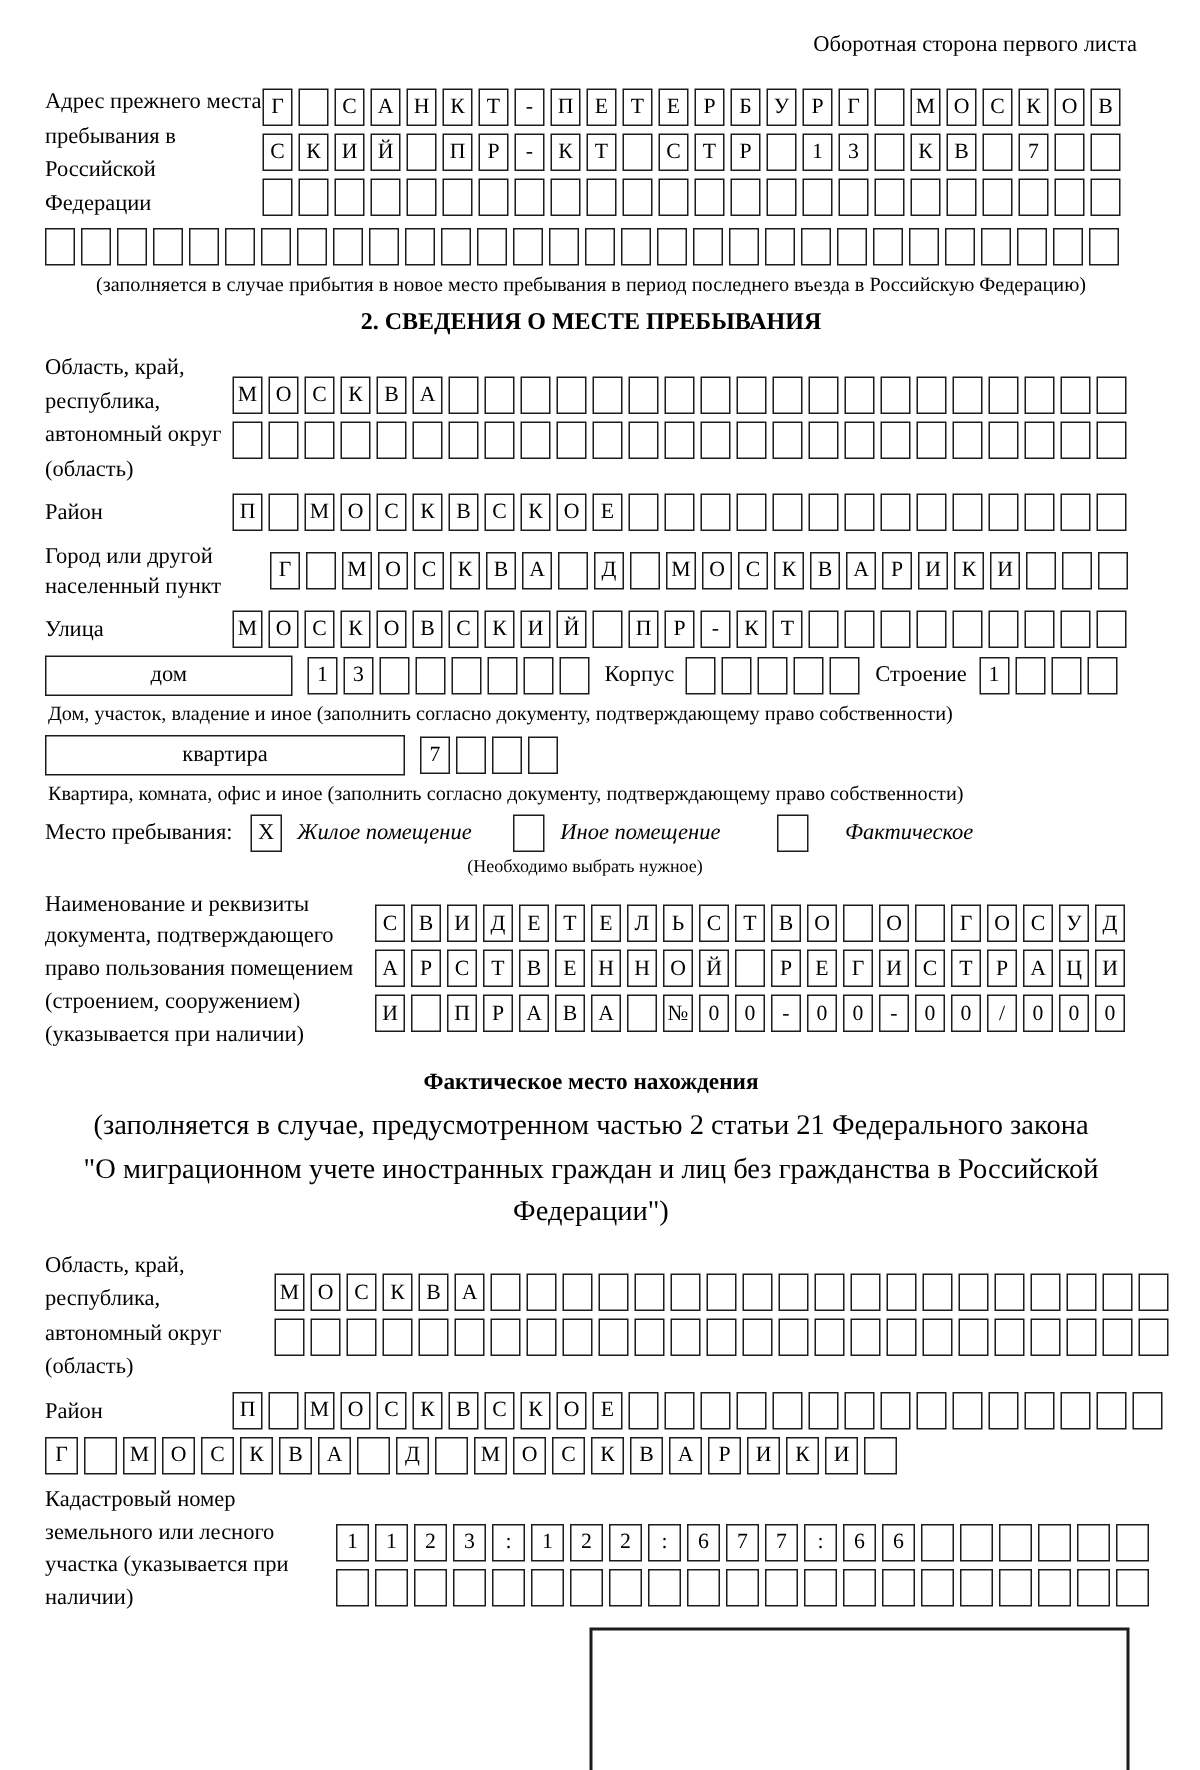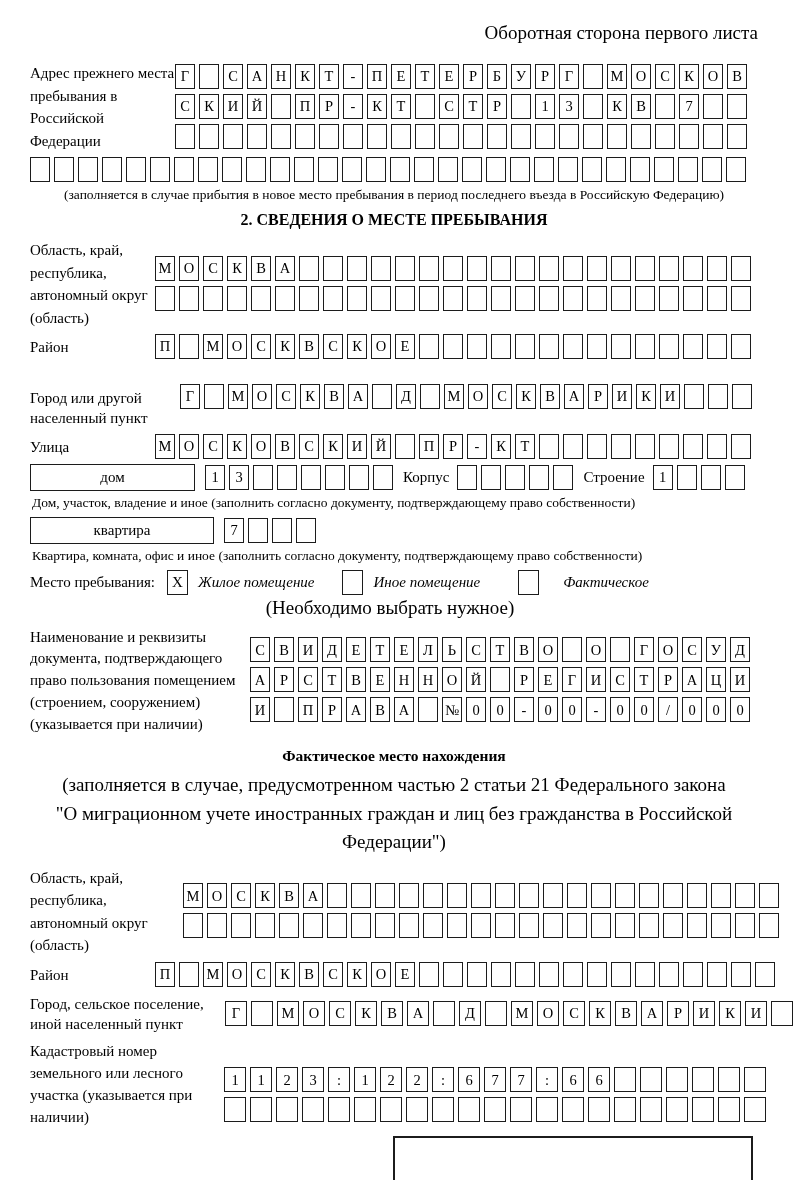--- a/index.html
+++ b/index.html
@@ -5,21 +5,21 @@
   * { box-sizing: border-box; margin: 0; padding: 0; }
   html, body { background: #ffffff; }
   body {
     width: 800px; height: 1180px;
     font-family: "Liberation Serif", "DejaVu Serif", serif;
     color: #000;
     font-size: 15px;
     padding: 22px 42px 0 30px;
     overflow: hidden;
   }
-  .header-note { text-align: right; font-size: 19px; margin-bottom: 16px; }
+  .header-note { text-align: right; font-size: 15px; margin-bottom: 16px; }
 
   .cells { display: flex; flex-wrap: nowrap; }
   .cell {
     flex: 0 0 auto;
     width: 20px; height: 25px;
     border: 1.5px solid #1c1c1c;
     margin-right: 4px;
     display: inline-flex; align-items: center; justify-content: center;
     font-size: 14.5px; line-height: 1;
   }
@@ -37,32 +37,32 @@
   .center-note { text-align: center; font-size: 13.5px; margin: 2px 0 6px 0; }
   .section-title { text-align: center; font-weight: bold; font-size: 16px; margin: 8px 0 8px 0; }
 
   .dom-row { display: flex; align-items: center; margin-bottom: 4px; }
   .named-box {
     border: 1.5px solid #1c1c1c; height: 27px;
     display: inline-flex; align-items: center; justify-content: center;
     font-size: 15px;
   }
   .dom-box { width: 165px; margin-right: 10px; }
-  .kv-box { width: 184px; margin-right: 10px; }
+  .kv-box { width: 240px; margin-right: 10px; }
   .inline-lbl { margin: 0 8px 0 6px; }
   .small-cap { font-size: 13.5px; margin: 2px 0 6px 2px; }
 
   .mesto-row { display: flex; align-items: center; margin: 6px 0 2px 0; }
   .chk {
     width: 21px; height: 25px; border: 1.5px solid #1c1c1c;
     display: inline-flex; align-items: center; justify-content: center;
     font-size: 15px; font-weight: normal;
   }
   .mesto-row .lbl { margin: 0 10px; font-style: italic; }
-  .mesto-note { font-size: 19px; width: 420px; margin-left: 150px; text-align: center; margin-bottom: 6px; }
+  .mesto-note { font-size: 12px; width: 420px; margin-left: 150px; text-align: center; margin-bottom: 6px; }
 
   .fact-title { text-align: center; font-weight: bold; font-size: 15.5px; margin: 12px 0 6px 0; }
   .fact-note { text-align: center; font-size: 19px; line-height: 1.5; margin-bottom: 8px; }
 
   .stamp-box {
     width: 360px; height: 176px;
     border: 2px solid #1c1c1c;
     margin-left: 363px; margin-top: 8px;
   }
 </style>
@@ -275,21 +275,21 @@
       <span class="cell"></span>
       <span class="cell"></span>
       <span class="cell"></span>
       <span class="cell"></span>
       <span class="cell"></span>
       <span class="cell"></span>
     </div>
 </div>
 
 <div class="fblock">
-  <div class="flabel w150" style="line-height:1.35;margin-top:22px;">Город или другой населенный пункт</div>
+  <div class="flabel w150" style="line-height:1.35;">Город или другой населенный пункт</div>
   <div class="cells">
       <span class="cell">Г</span>
       <span class="cell"></span>
       <span class="cell">М</span>
       <span class="cell">О</span>
       <span class="cell">С</span>
       <span class="cell">К</span>
       <span class="cell">В</span>
       <span class="cell">А</span>
       <span class="cell"></span>
@@ -561,21 +561,20 @@
       <span class="cell"></span>
       <span class="cell"></span>
       <span class="cell"></span>
       <span class="cell"></span>
       <span class="cell"></span>
       <span class="cell"></span>
     </div>
 </div>
 
 <div class="fblock">
-  <div class="flabel w195" style="line-height:1.35;">Город, сельское поселение, иной населенный пункт</div>
   <div class="cells wide">
       <span class="cell">Г</span>
       <span class="cell"></span>
       <span class="cell">М</span>
       <span class="cell">О</span>
       <span class="cell">С</span>
       <span class="cell">К</span>
       <span class="cell">В</span>
       <span class="cell">А</span>
       <span class="cell"></span>

